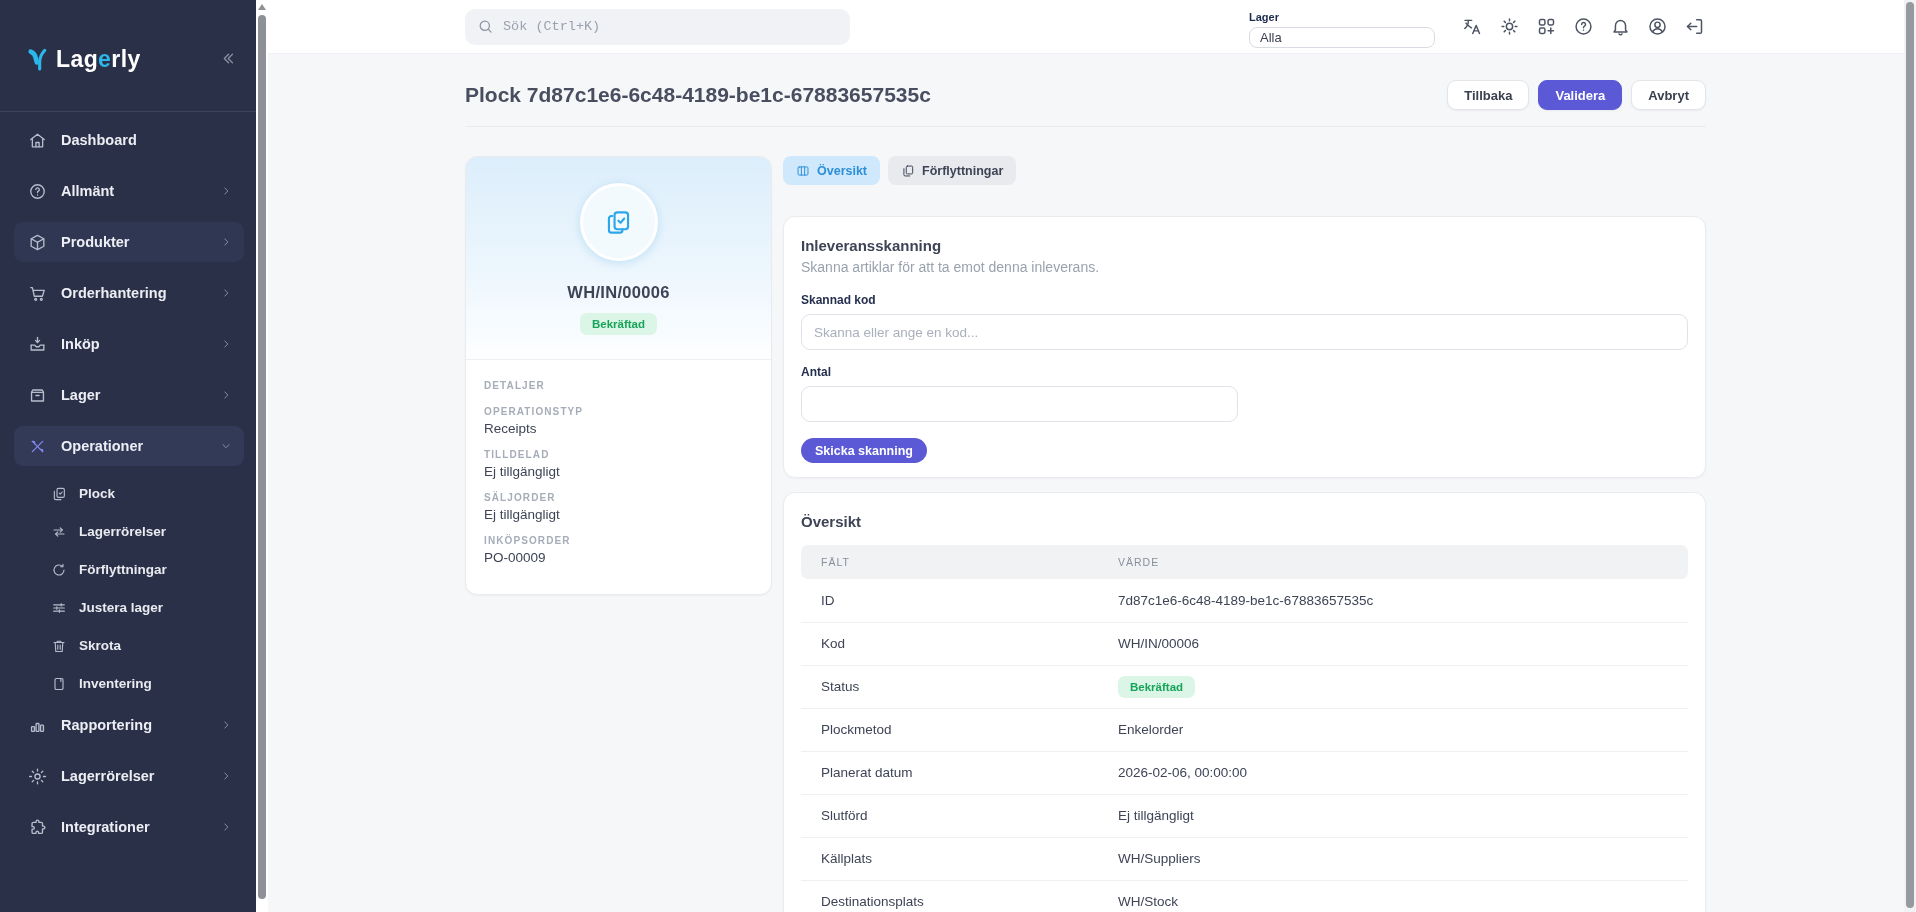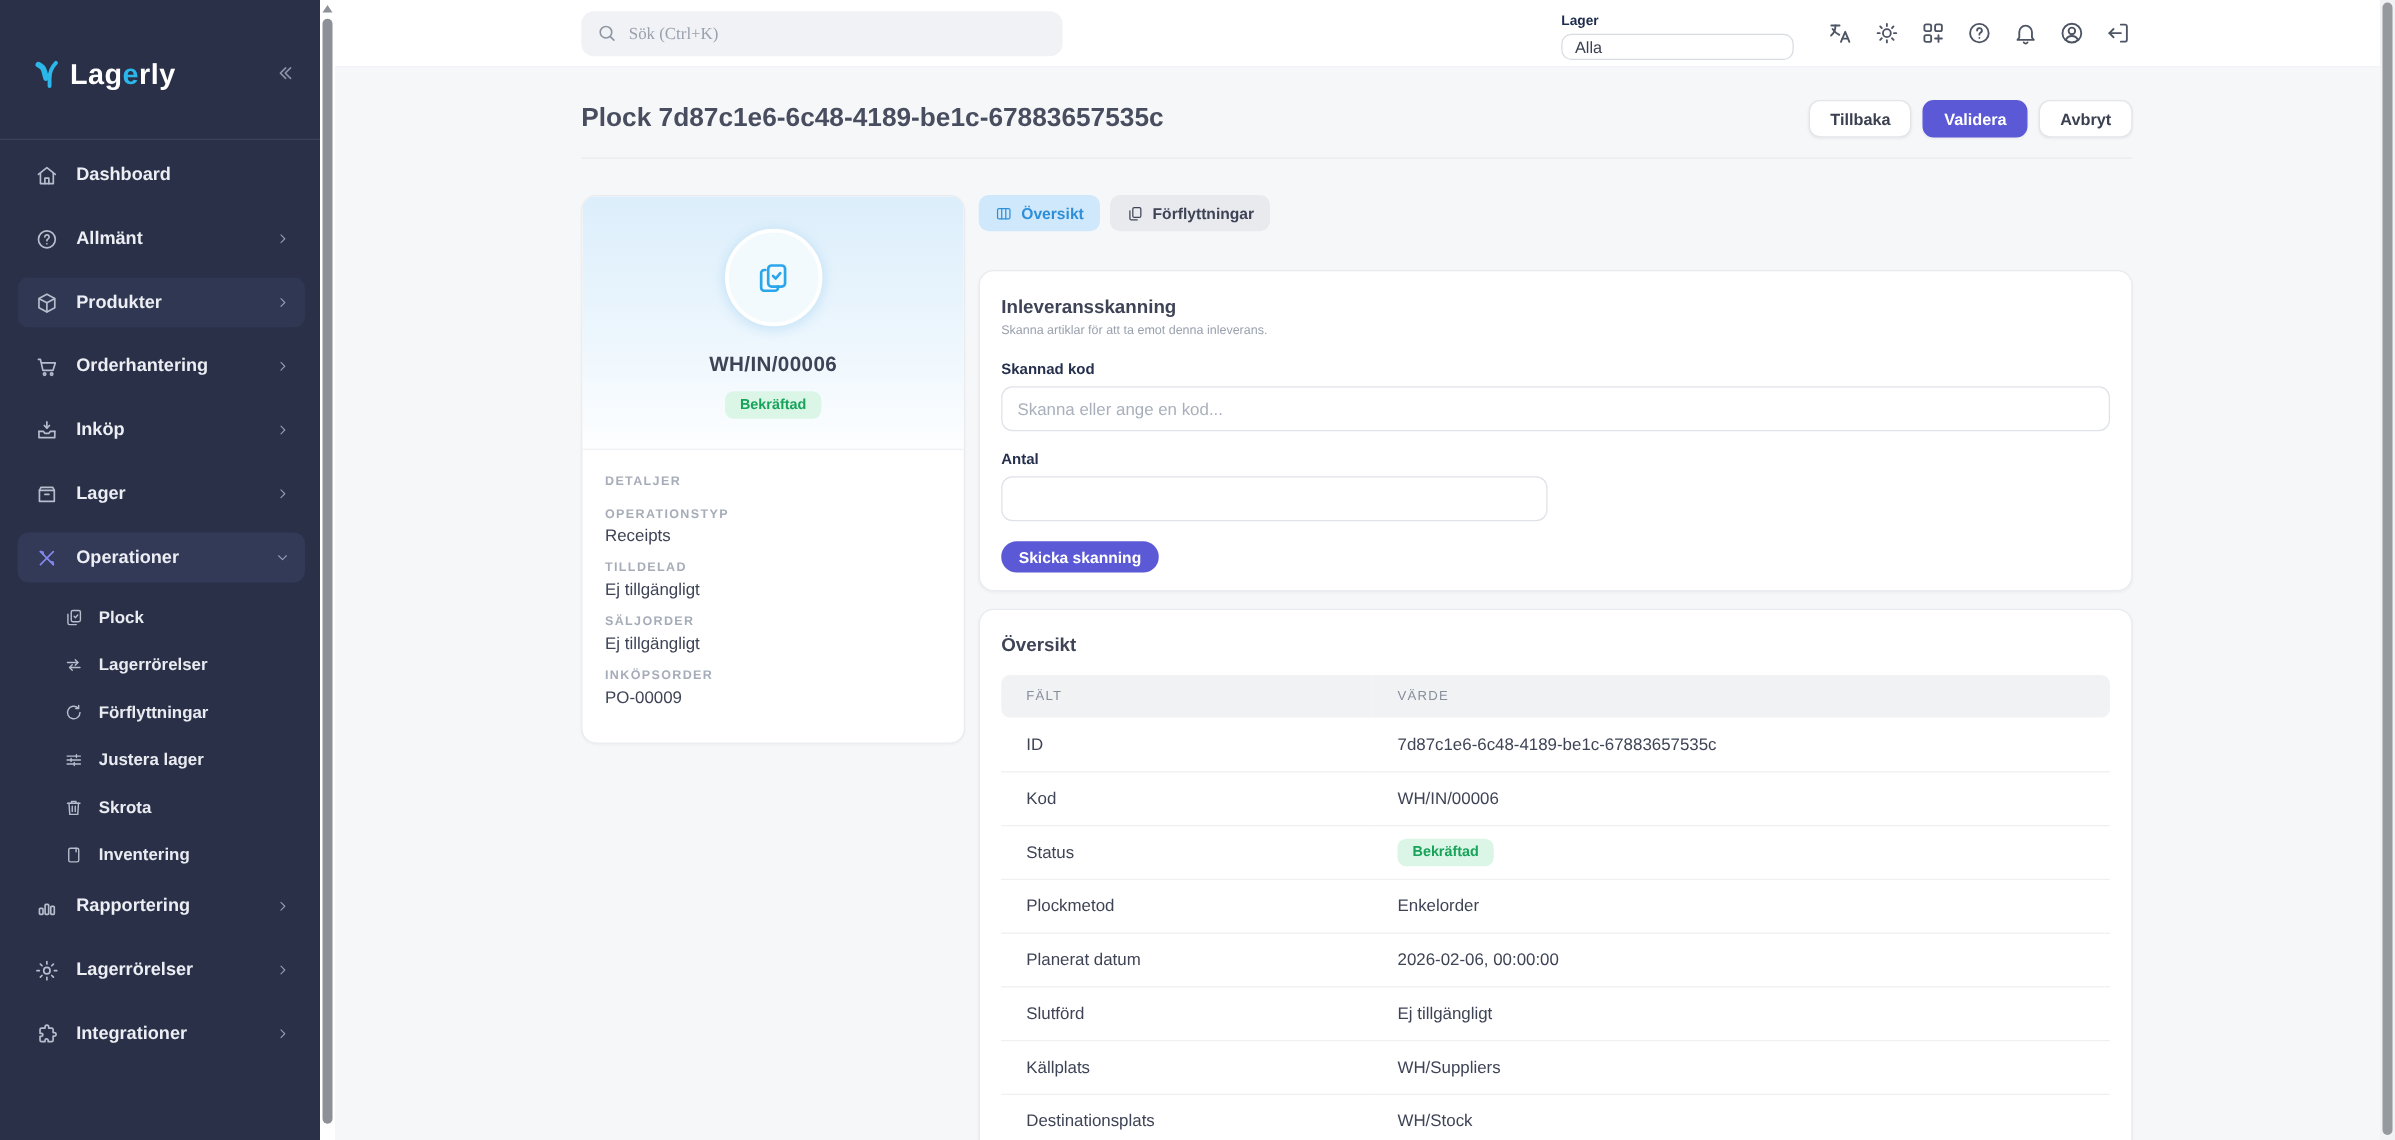--- a/index.html
+++ b/index.html
@@ -27,21 +27,21 @@
   .sb-track { width:12px; flex-shrink:0; background:#ffffff; position:relative; }
   .sb-arrow { position:absolute; top:4px; left:2px; width:0; height:0; border-left:4px solid transparent; border-right:4px solid transparent; border-bottom:6px solid #8d9096; }
   .sb-thumb { position:absolute; top:15px; left:2px; width:8px; height:884px; background:#8d9096; border-radius:5px; }
   .right-track { width:12px; flex-shrink:0; background:#f1f2f4; position:relative; }
   .right-thumb { position:absolute; top:2px; left:2px; width:8px; height:906px; background:#96999e; border-radius:5px; }
 
   
   .main { flex:1; min-width:0; display:flex; flex-direction:column; }
   .topbar { height:54px; flex-shrink:0; background:#fff; border-bottom:1px solid #eef0f3; display:flex; align-items:center; padding:0 198px 0 197px; }
   .search { width:385px; height:36px; background:#f0f2f5; border-radius:10px; display:flex; align-items:center; gap:9px; padding:0 12px; color:#8d95a3; }
-  .search input { flex:1; border:0; outline:0; background:transparent; font-family:Liberation Serif, serif; font-size:13.5px; color:#4a5160; }
+  .search input { flex:1; border:0; outline:0; background:transparent; font-family:Liberation Mono, monospace; font-size:13.5px; color:#4a5160; }
   .search input::placeholder { color:#9aa2af; }
   .lager-widget { margin-left:auto; width:186px; display:flex; flex-direction:column; margin-top:6px; }
   .lager-label { font-size:11px; font-weight:700; color:#1d2b4e; margin-bottom:4px; }
   .lager-input { height:21px; border:1px solid #d8dce2; border-radius:8px; padding:0 10px; font-family:"Liberation Sans",sans-serif; font-size:13px; color:#3c4152; background:#fff; outline:0; }
   .topbar-icons { display:flex; align-items:center; gap:14px; margin-left:26px; color:#4d5464; }
   .icon-btn { background:none; border:0; color:#4d5464; cursor:pointer; display:flex; align-items:center; justify-content:center; width:23px; height:23px; }
 
   .page { flex:1; background:#f6f7f9; padding:0 198px 0 197px; overflow:hidden; }
   .page-header { display:flex; align-items:center; padding:26px 0 16px; border-bottom:1px solid #e9ebee; margin-bottom:29px; }
   .page-title { font-size:21px; line-height:30px; font-weight:700; color:#484d5f; }
@@ -64,21 +64,21 @@
 
   
   .right-col { flex:1; min-width:0; }
   .tabs { display:flex; gap:8px; margin-bottom:31px; }
   .tab { height:29px; display:flex; align-items:center; gap:7px; padding:0 13px; border-radius:8px; border:0; font-family:"Liberation Sans",sans-serif; font-size:12.5px; font-weight:700; background:#e9eaee; color:#3e4456; cursor:pointer; }
   .tab.active { background:#cfe8fb; color:#2e8fd9; }
 
   .card { background:#fff; border:1px solid #e9ebee; border-radius:12px; box-shadow:0 1px 2px rgba(16,24,40,.04); }
   .scan-card { padding:20px 17px 14px; margin-bottom:14px; }
   .scan-title { font-size:15px; font-weight:700; color:#3e4456; margin-bottom:5px; }
-  .scan-sub { font-size:10px; color:#9aa2ae; margin-bottom:18px; }
+  .scan-sub { font-size:14px; color:#9aa2ae; margin-bottom:18px; }
   .field-label { font-size:12px; font-weight:700; color:#25304e; margin-bottom:7px; }
   .text-input { width:100%; height:36px; border:1px solid #dfe2e8; border-radius:9px; padding:0 12px; font-family:"Liberation Sans",sans-serif; font-size:13.5px; color:#3e4456; background:#fff; outline:0; }
   .text-input::placeholder { color:#a9b0bb; }
   .field-group { margin-bottom:15px; }
   .qty-input { width:437px; }
   .scan-btn { margin-top:16px; height:25px; padding:0 14px; border:0; border-radius:13px; background:#5b59d6; color:#fff; font-family:"Liberation Sans",sans-serif; font-weight:700; font-size:12.5px; cursor:pointer; }
 
   .overview-card { padding:20px 17px 24px; }
   .overview-title { font-size:15px; font-weight:700; color:#3e4456; margin-bottom:15px; }
   table.ov { width:100%; border-collapse:collapse; }

